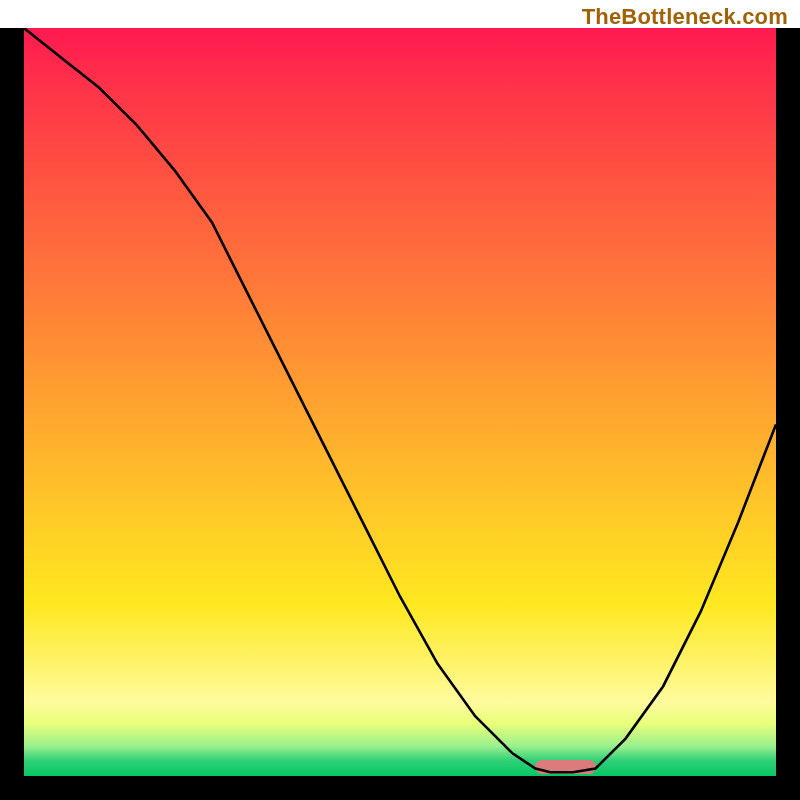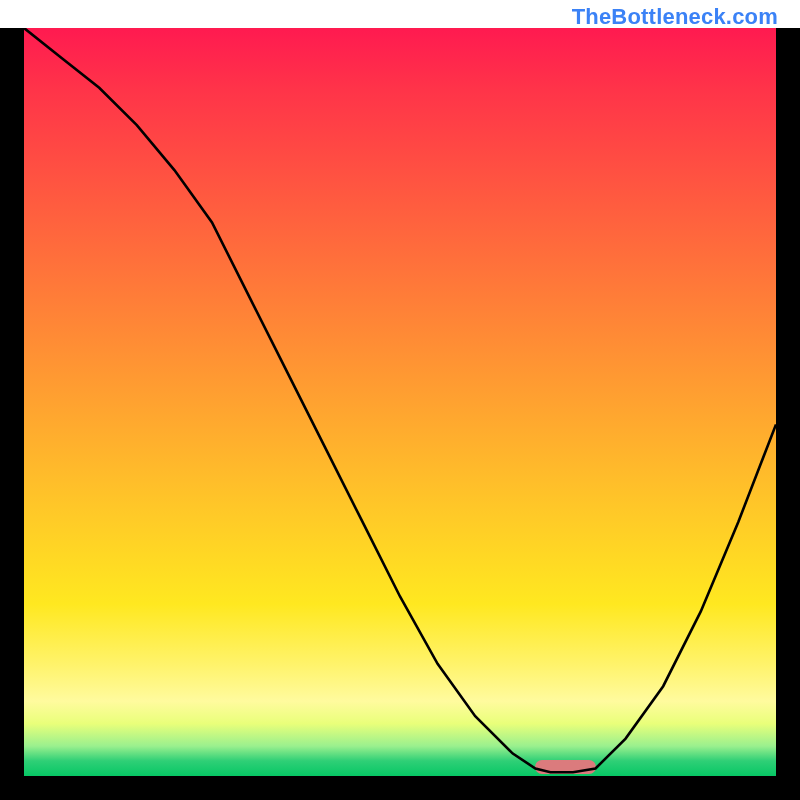--- a/index.html
+++ b/index.html
@@ -7,24 +7,24 @@
     padding: 0;
     background: #fff;
     width: 800px;
     height: 800px;
     font-family: Arial, Helvetica, sans-serif;
     position: relative;
   }
   .watermark {
     position: absolute;
     top: 4px;
-    right: 22px;
+    right: 12px;
     font-size: 22px;
     font-weight: bold;
-    color: #3b82f6;
+    color: #a16207;
     letter-spacing: 0.2px;
   }
   .outer {
     position: absolute;
     left: 0;
     top: 28px;
     width: 800px;
     height: 772px;
     background: #000;
   }

